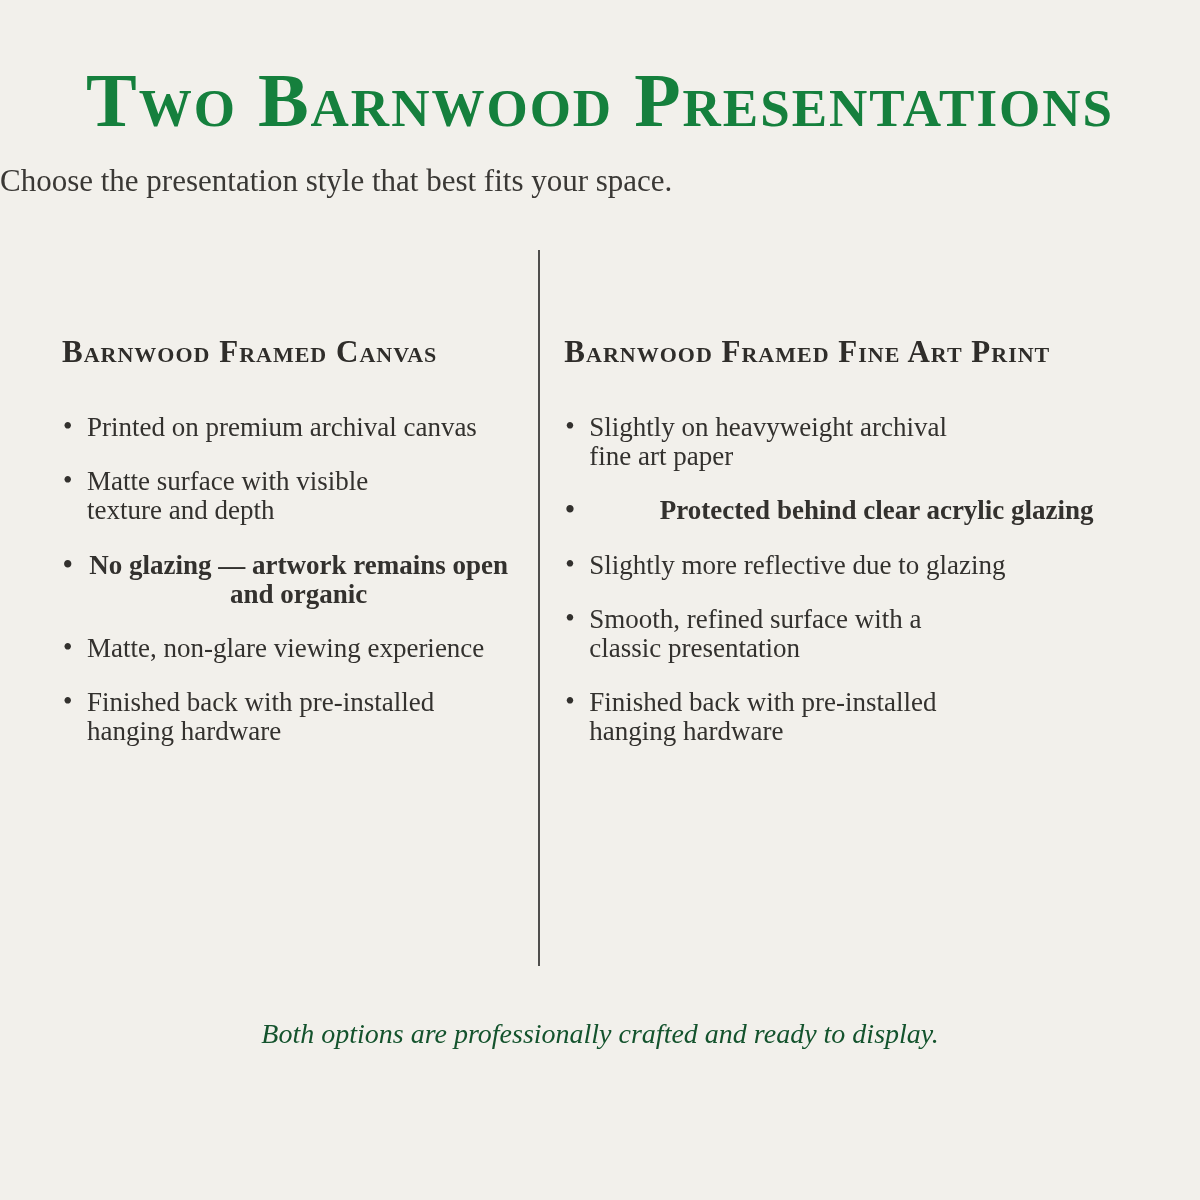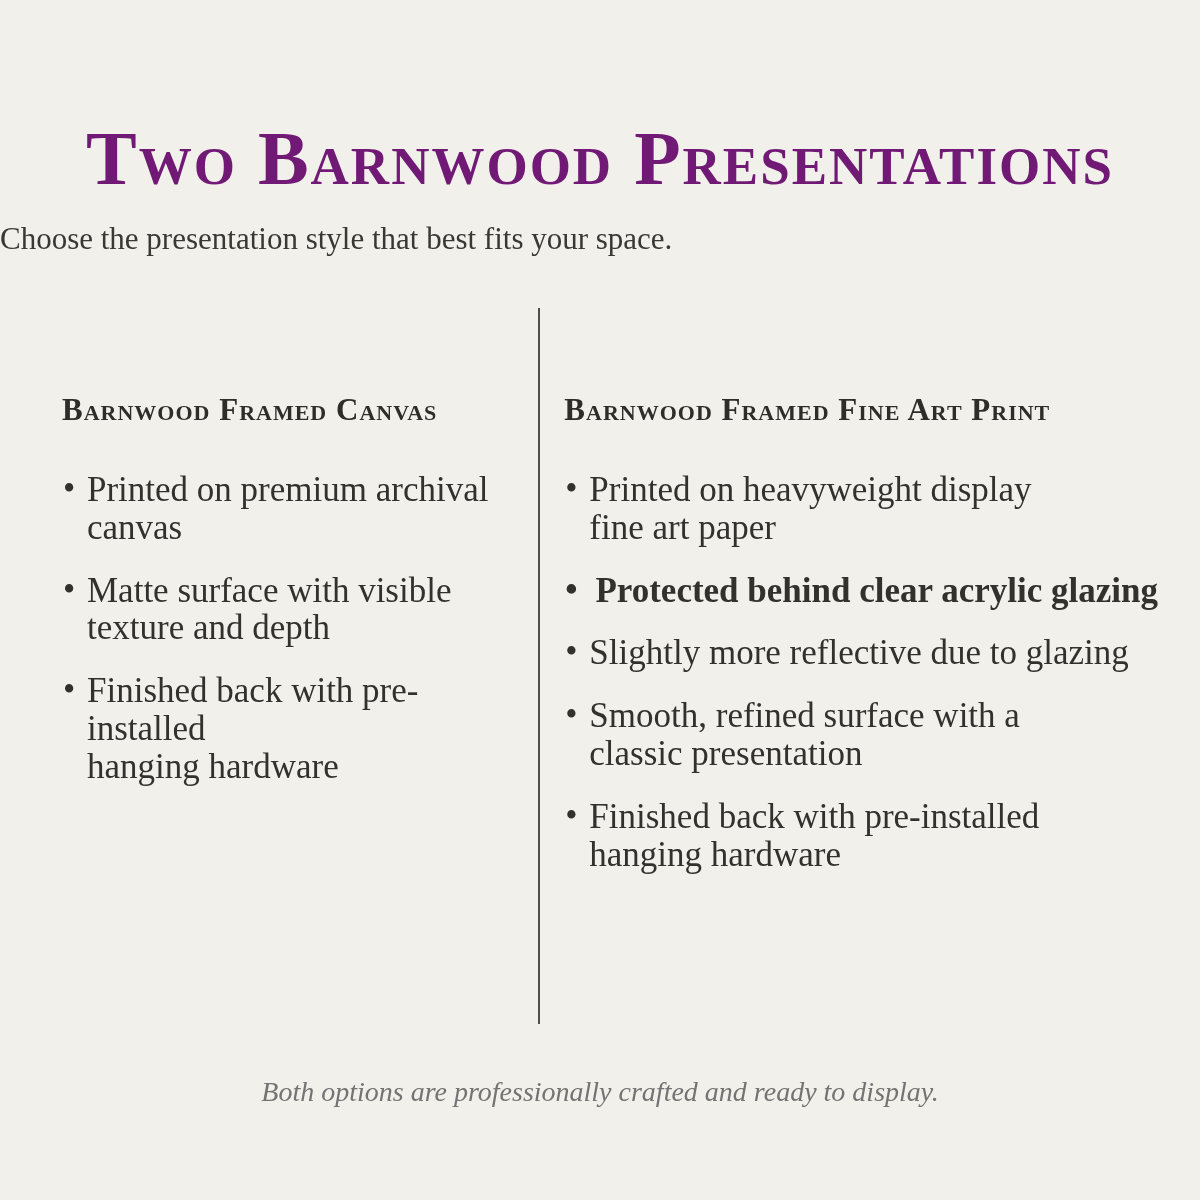--- a/index.html
+++ b/index.html
@@ -9,28 +9,28 @@
   body {
     width: 1200px;
     height: 1200px;
     background: #f2f0eb;
     color: #33312e;
     font-family: "Liberation Serif", serif;
     overflow: hidden;
   }
   .page-title {
     margin: 0;
-    padding-top: 120px;
+    padding-top: 62px;
     text-align: center;
     font-size: 76px;
     line-height: 1;
     font-weight: 700;
     font-variant: small-caps;
     letter-spacing: 2px;
-    color: #701a75;
+    color: #15803d;
   }
   .page-subtitle {
     margin: 26px 0 0;
     text-align: left;
     font-size: 31px;
     line-height: 1.1;
     color: #3a3835;
   }
   .comparison {
     display: flex;
@@ -63,21 +63,21 @@
     line-height: 1;
     font-weight: 700;
     font-variant: small-caps;
     letter-spacing: 1px;
     color: #2f2d2a;
   }
   .bullet-list {
     list-style: none;
     margin: 0;
     padding: 0;
-    font-size: 35px;
+    font-size: 27px;
     line-height: 1.08;
   }
   .bullet-list li {
     position: relative;
     padding-left: 25px;
     margin-bottom: 25px;
   }
   .bullet-list li::before {
     content: "\2022";
     position: absolute;
@@ -89,51 +89,54 @@
     text-align: center;
   }
   .bullet-text {
     white-space: pre-line;
   }
   .footer-note {
     margin: 52px 0 0;
     text-align: center;
     font-style: italic;
     font-size: 28px;
-    color: #737373;
+    color: #14532d;
   }
 </style>
 </head>
 <body>
 
 <main>
 
   <h1 class="page-title">Two Barnwood Presentations</h1>
 
   <p class="page-subtitle">Choose the presentation style that best fits your space.</p>
 
   <section class="comparison">
 
     <div class="col col-left">
       <h2 class="col-heading">Barnwood Framed Canvas</h2>
       <ul class="bullet-list">
         <li><span class="bullet-text">Printed on premium archival canvas</span></li>
         <li><span class="bullet-text">Matte surface with visible
 texture and depth</span></li>
+        <li class="bold"><span class="bullet-text">No glazing — artwork remains open
+and organic</span></li>
+        <li><span class="bullet-text">Matte, non-glare viewing experience</span></li>
         <li><span class="bullet-text">Finished back with pre-installed
 hanging hardware</span></li>
       </ul>
     </div>
 
     <div class="divider"></div>
 
     <div class="col col-right">
       <h2 class="col-heading">Barnwood Framed Fine Art Print</h2>
       <ul class="bullet-list">
-        <li><span class="bullet-text">Printed on heavyweight display
+        <li><span class="bullet-text">Slightly on heavyweight archival
 fine art paper</span></li>
         <li class="bold"><span class="bullet-text">Protected behind clear acrylic glazing</span></li>
         <li><span class="bullet-text">Slightly more reflective due to glazing</span></li>
         <li><span class="bullet-text">Smooth, refined surface with a
 classic presentation</span></li>
         <li><span class="bullet-text">Finished back with pre-installed
 hanging hardware</span></li>
       </ul>
     </div>
 

